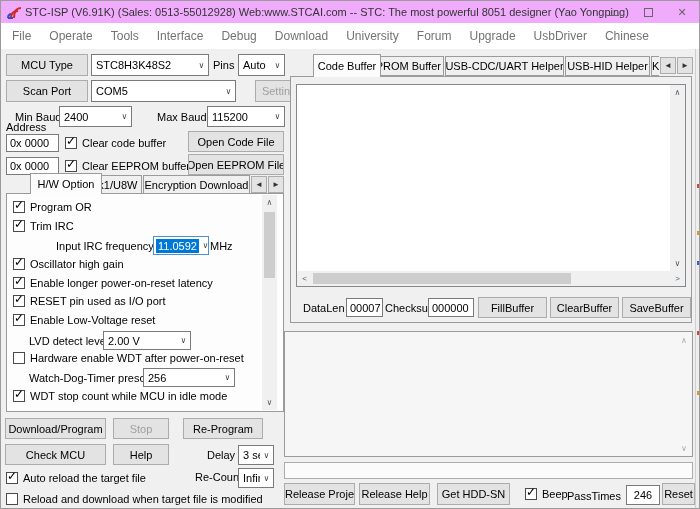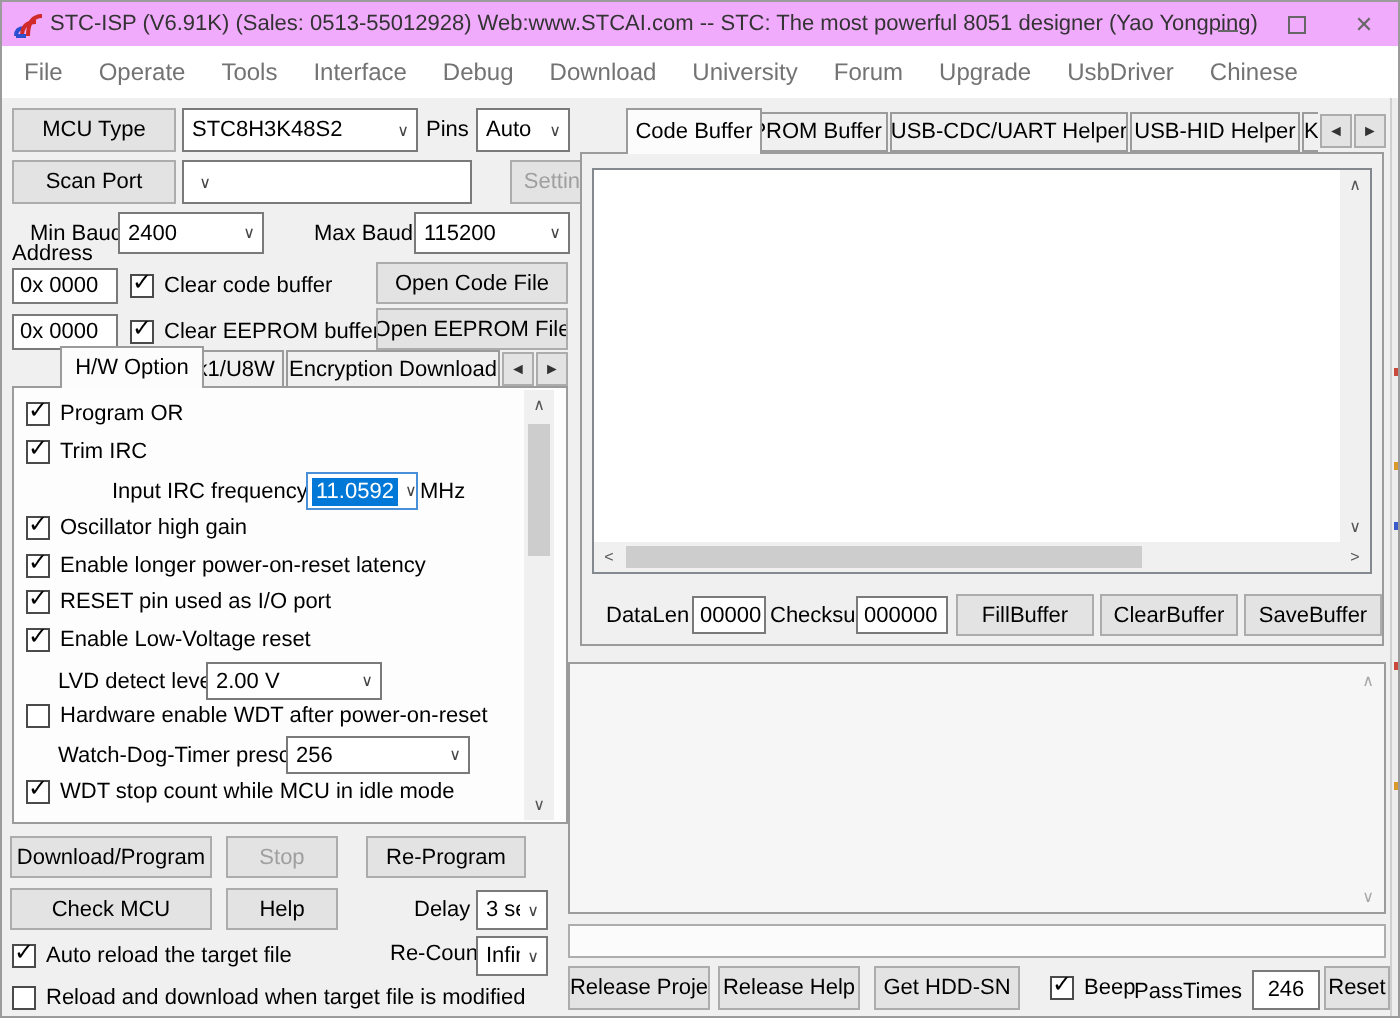--- a/index.html
+++ b/index.html
@@ -97,20 +97,21 @@
       <span class="carr">∨</span>
   </div>
   <span class="label" style="left:212px;top:58px">Pins</span>
   <div class="combo" style="left:237px;top:53px;width:47px;height:22px">
     <span class="cval">Auto</span>
       <span class="carr">∨</span>
   </div>
 
   <div class="btn" style="left:5px;top:79px;width:82px;height:22px">Scan Port</div>
   <div class="combo" style="left:90px;top:79px;width:145px;height:22px">
+    <span class="cval">COM5</span>
       <span class="carr">∨</span>
   </div>
   <div class="btn disabled" style="left:254px;top:79px;width:48px;height:22px">Setting</div>
 
   <span class="label" style="left:14px;top:110px">Min Baud</span>
   <div class="combo" style="left:58px;top:105px;width:73px;height:21px">
     <span class="cval">2400</span>
       <span class="carr">∨</span>
   </div>
   <span class="label" style="left:156px;top:110px">Max Baud</span>
@@ -260,21 +261,21 @@
       <div class="sb-btn" style="left:0;bottom:0;width:15px;height:15px">∨</div>
     </div>
     <div class="hscroll" style="left:0;bottom:0;height:15px;right:0">
       <div class="sb-btn" style="left:0;top:0;width:15px;height:15px">&lt;</div>
       <div class="sb-thumb" style="left:16px;top:2px;height:11px;width:258px"></div>
       <div class="sb-btn" style="right:0;top:0;width:15px;height:15px">&gt;</div>
     </div>
   </div>
 
   <span class="label" style="left:302px;top:301px">DataLen</span>
-  <div class="input" style="left:345px;top:297px;width:37px;height:19px">00000</div>
+  <div class="input" style="left:345px;top:297px;width:37px;height:19px">00007</div>
   <span class="label" style="left:384px;top:301px">Checksum</span>
   <div class="input" style="left:427px;top:297px;width:46px;height:19px">000000</div>
   <div class="btn" style="left:477px;top:296px;width:69px;height:21px">FillBuffer</div>
   <div class="btn" style="left:549px;top:296px;width:69px;height:21px">ClearBuffer</div>
   <div class="btn" style="left:621px;top:296px;width:69px;height:21px">SaveBuffer</div>
 
   <div class="groupbox" style="left:283px;top:330px;width:409px;height:126px;background:#f6f6f6">
     <div class="sb-btn" style="right:1px;top:1px;width:14px;height:14px;background:#f6f6f6;color:#a8a8a8">∧</div>
     <div class="sb-btn" style="right:1px;bottom:1px;width:14px;height:14px;background:#f6f6f6;color:#a8a8a8">∨</div>
   </div>

